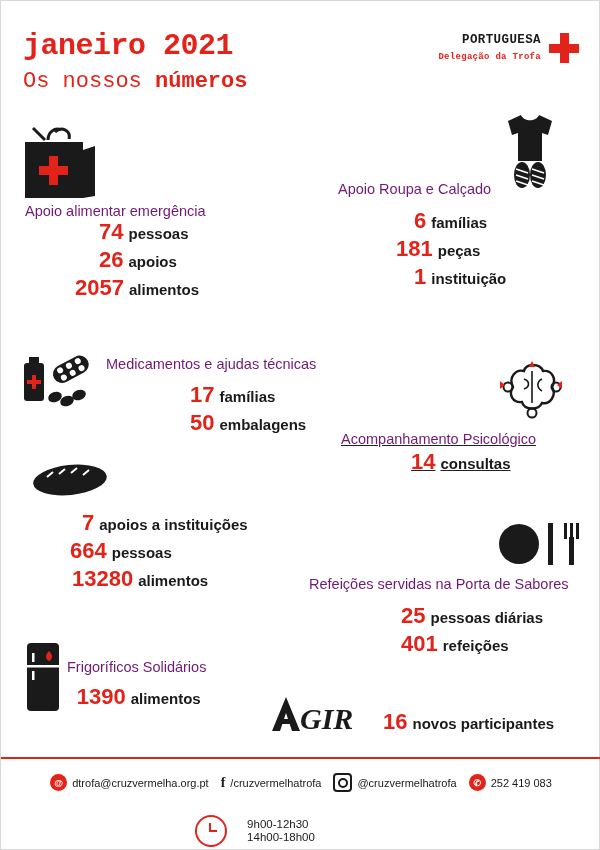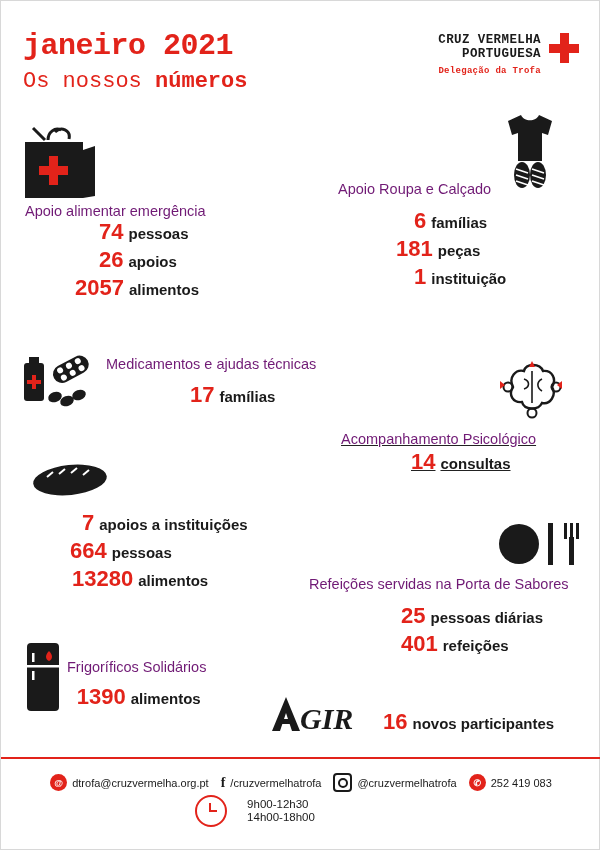--- a/index.html
+++ b/index.html
@@ -89,41 +89,40 @@
   }
   .sq{
     width:15px;height:15px;border:2px solid #1a1a1a;border-radius:4px;
     display:flex;align-items:center;justify-content:center;position:relative;
   }
   .sq:after{
     content:"";width:6px;height:6px;border:2px solid #1a1a1a;border-radius:50%;
   }
   .fb{font-weight:bold;font-size:14px;color:#1a1a1a;font-family:"Liberation Serif",serif;}
   .hours{
-    position:absolute;top:36px;left:0;width:508px;
+    position:absolute;top:56px;left:0;width:508px;
     display:flex;align-items:center;justify-content:center;gap:20px;
   }
   .clock{
     width:28px;height:28px;border-radius:50%;border:2px solid #e2231a;position:relative;
   }
   .clock:before{content:"";position:absolute;left:12px;top:6px;width:2px;height:9px;background:#e2231a;}
   .clock:after{content:"";position:absolute;left:13px;top:13px;width:7px;height:2px;background:#e2231a;}
   .hours-txt{font-size:11.5px;color:#1a1a1a;line-height:13px;font-weight:normal;}
 </style>
 </head>
 <body>
 
 <div class="page">
 
   <div class="header">
     <div class="title-main">janeiro 2021</div>
     <div class="title-sub"><span>Os nossos </span><b>números</b></div>
     <div class="logo">
       <div class="logo-cross"></div>
-      <div class="logo-line1" style="padding-right:38px;">CRUZ VERMELHA</div>
       <div class="logo-line1" style="padding-right:38px;">PORTUGUESA</div>
       <div class="logo-line2" style="padding-right:38px;">Delegação da Trofa</div>
     </div>
   </div>
 
   <svg class="bag" viewBox="0 0 85 75">
     <path d="M30 14 L18 2 M33 14 C33 6 40 1 46 4" stroke="#1a1a1a" stroke-width="3" fill="none"></path>
     <path d="M40 6 C46 0 56 4 54 13" stroke="#1a1a1a" stroke-width="3" fill="none"></path>
     <rect x="10" y="16" width="58" height="56" fill="#1a1a1a"></rect>
     <rect x="34" y="30" width="9" height="29" fill="#e2231a"></rect>
@@ -223,20 +222,23 @@
     <div class="stat" style="margin-left:76px;">
       <span class="num">1</span><span class="lbl">instituição</span>
     </div>
   </div>
 
   <div class="block" style="left:105px;top:355px;">
     <div class="heading">Medicamentos e ajudas técnicas</div>
     <div class="stat" style="margin-top:10px;margin-left:84px;">
       <span class="num">17</span><span class="lbl">famílias</span>
     </div>
+    <div class="stat" style="margin-left:84px;">
+      <span class="num">50</span><span class="lbl">embalagens</span>
+    </div>
   </div>
 
   <div class="block" style="left:340px;top:430px;text-decoration:underline;">
     <div class="heading">Acompanhamento Psicológico</div>
     <div class="stat" style="margin-top:2px;margin-left:70px;">
       <span class="num">14</span><span class="lbl">consultas</span>
     </div>
   </div>
 
   <div class="block" style="left:72px;top:498px;">

